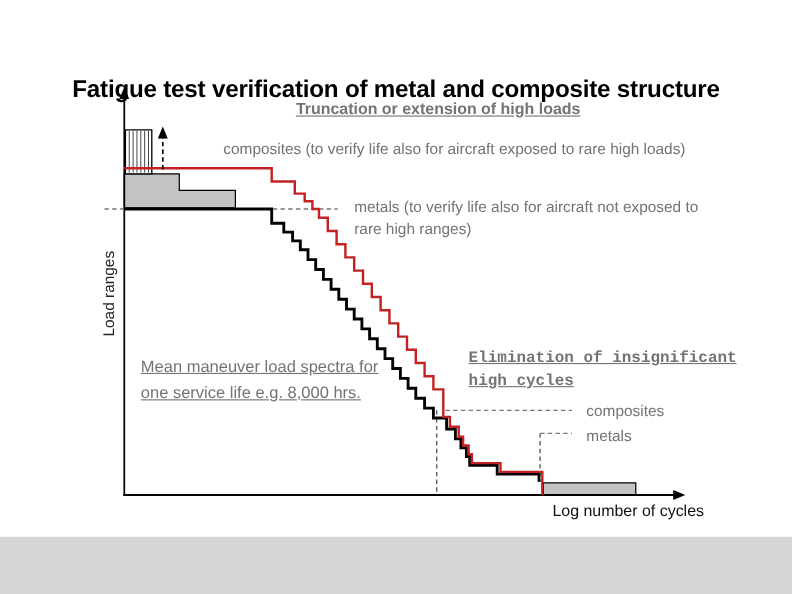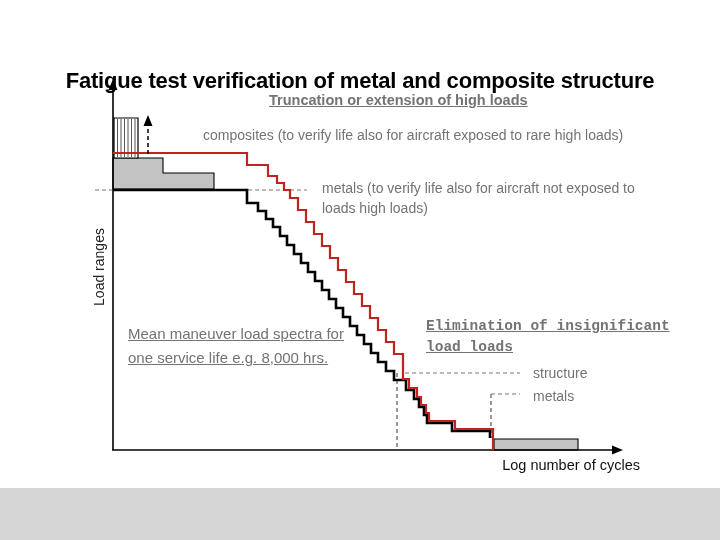--- a/index.html
+++ b/index.html
@@ -61,34 +61,34 @@
       <line x1="148" y1="154" x2="148" y2="125" stroke="#000000" stroke-width="1.5" stroke-dasharray="4 3"></line>
       <polygon points="148,115 143.5,126 152.5,126" fill="#000000" stroke="none"></polygon>
     </svg>
 
   <div class="txt bold ul truncation">Truncation or extension of high loads</div>
 
   <div class="txt composites-note">composites (to verify life also for aircraft exposed to rare high loads)</div>
 
   <div class="txt metals-note">
     <div>metals (to verify life also for aircraft not exposed to</div>
-    <div>loads high loads)</div>
+    <div>rare high ranges)</div>
   </div>
 
   <div class="txt mean-note">
     <div class="ul">Mean maneuver load spectra for</div>
     <div class="ul">one service life e.g. 8,000 hrs.</div>
   </div>
 
   <div class="txt bold elimination">
     <div class="ul">Elimination of insignificant</div>
-    <div class="ul">load loads</div>
+    <div class="ul">high cycles</div>
   </div>
 
-  <div class="txt composites-label">structure</div>
+  <div class="txt composites-label">composites</div>
 
   <div class="txt metals-label">metals</div>
 
   <div class="txt y-axis-label">Load ranges</div>
 
   <div class="txt x-axis-label">Log number of cycles</div>
 
   <div class="footer-band">
 
     

